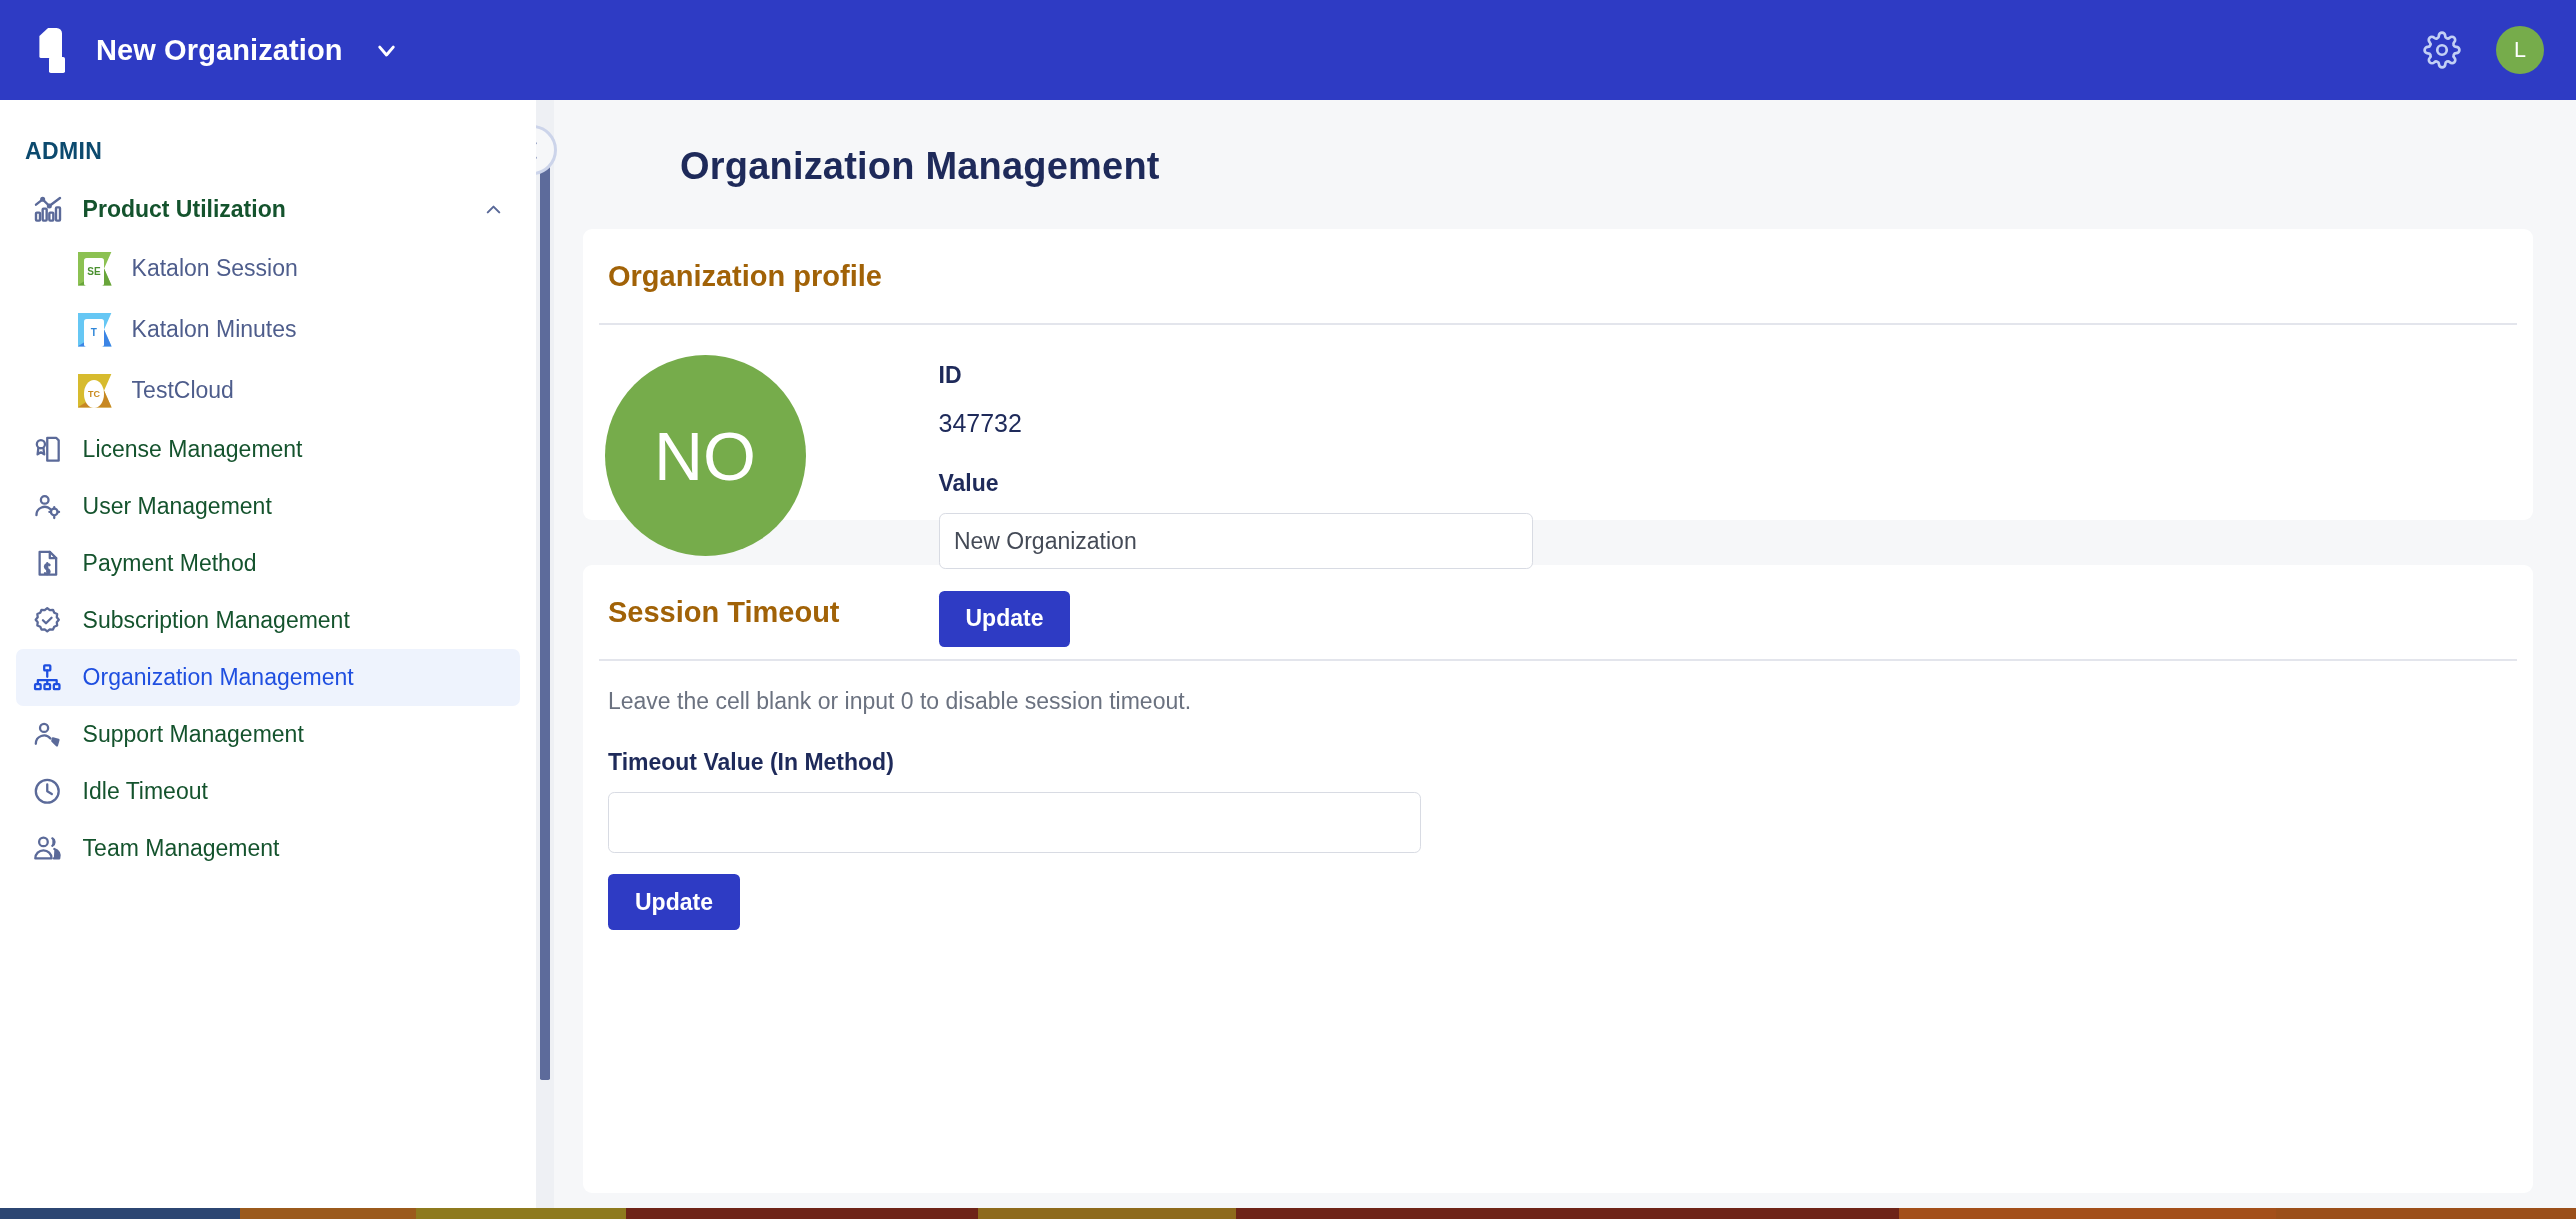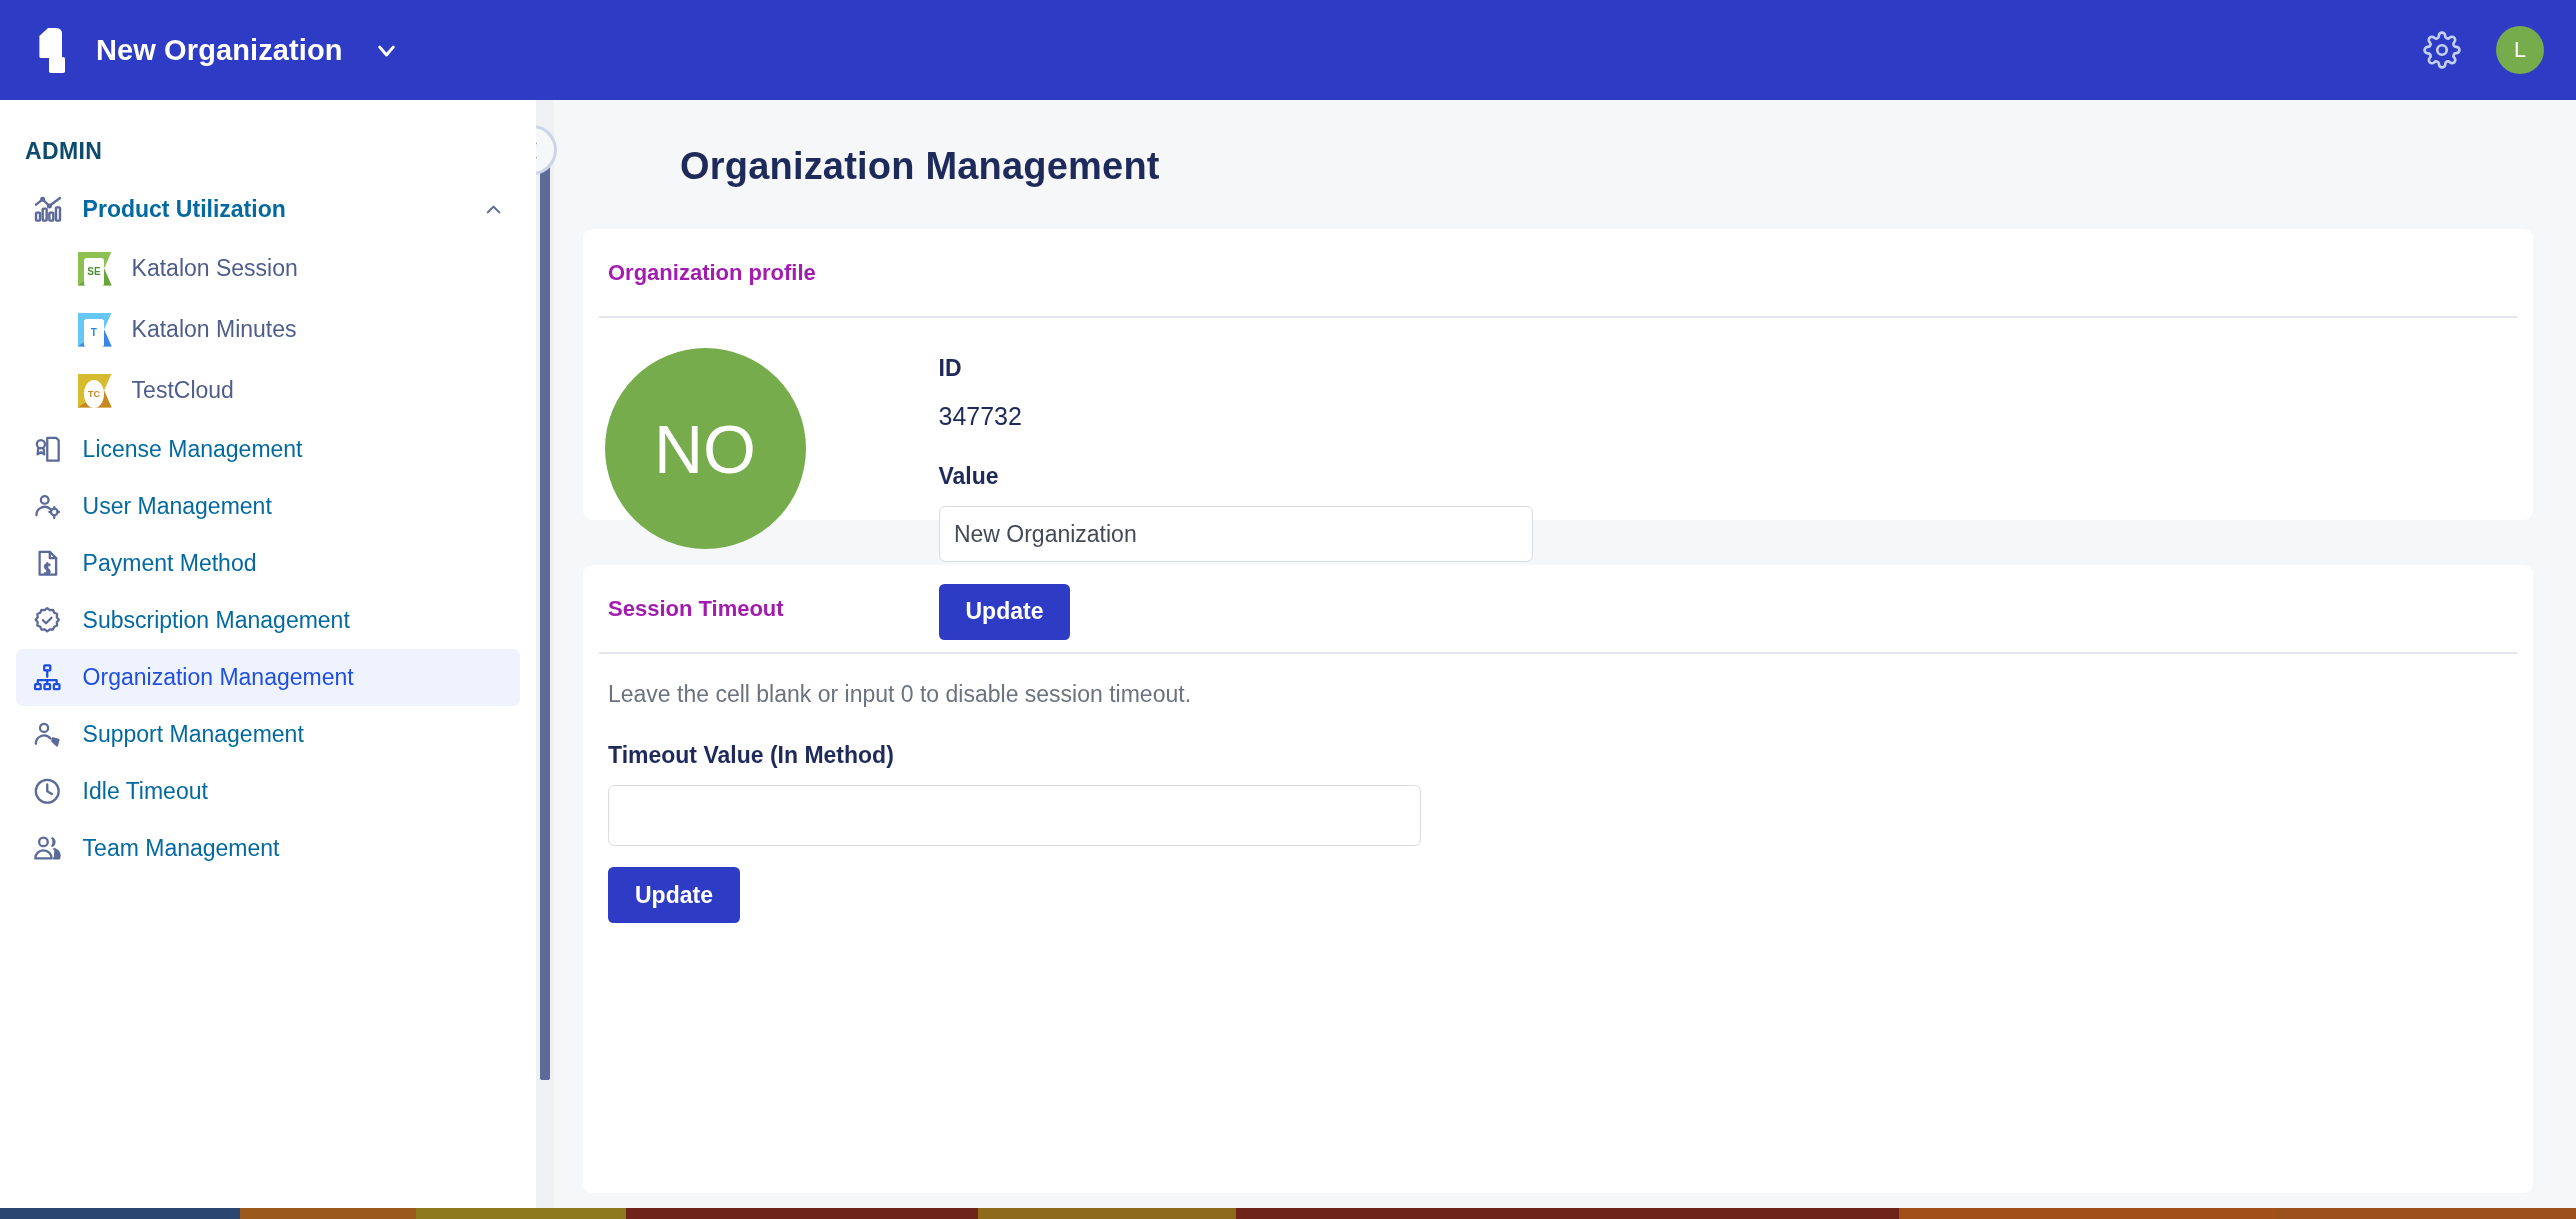--- a/index.html
+++ b/index.html
@@ -58,21 +58,21 @@
   }
   .sidebar-title {
     margin: 38px 0 0 25px;
     font-size: 23px; font-weight: 700; color: #0c4a6e; letter-spacing: 0.4px;
   }
   .nav { margin-top: 16px; }
   .nav-item {
     display: flex; align-items: center;
     height: 57px; margin: 0 16px 0 16px; padding: 0 12.6px;
     border-radius: 7.2px; cursor: pointer;
-    color: #0369a1;
+    color: #14532d;
   }
   .nav-item.active { background: #eef3fd; color: #1f4fe0; }
   .nav-item .ico { width: 38px; min-width: 38px; display: flex; align-items: center; justify-content: center; }
   .nav-item .lbl { margin-left: 16px; font-size: 23px; font-weight: 400; white-space: nowrap; }
   .nav-item.group > .lbl { font-weight: 600; }
   .nav-item .chev { margin-left: auto; display: flex; align-items: center; justify-content: center; width: 27px; }
   .nav-sub { display: flex; align-items: center; height: 61px; margin-left: 65px; padding-left: 12.6px; cursor: pointer; }
   .nav-sub .lbl { margin-left: 20px; font-size: 23px; color: #4e5d8c; }
 
   
@@ -111,21 +111,21 @@
     font-size: 38px; font-weight: 600; color: #1e2a5a; letter-spacing: 0.2px;
   }
 
   .card {
     margin-left: 47px; width: 1950px;
     background: #ffffff; border-radius: 9px;
   }
   .card.c1 { margin-top: 41px; height: 291px; }
   .card.c2 { margin-top: 45px; height: 628px; }
   .card-head { padding: 30.5px 0 0 25px; }
-  .card-head .t { font-size: 22px; font-weight: 600; color: #a21caf; }
+  .card-head .t { font-size: 29px; font-weight: 600; color: #a16207; }
   .card-divider { margin: 30.5px 16px 0 16px; height: 1.8px; background: #e3e5ec; }
 
   .profile-body { display: flex; padding: 30.5px 0 0 21.5px; }
   .avatar-big {
     width: 201px; height: 201px; border-radius: 50%;
     background: #76ac4b; color: #ffffff;
     display: flex; align-items: center; justify-content: center;
     font-size: 68px; font-weight: 400; flex: none;
   }
   .profile-fields { margin-left: 133px; padding-top: 7.2px; }

